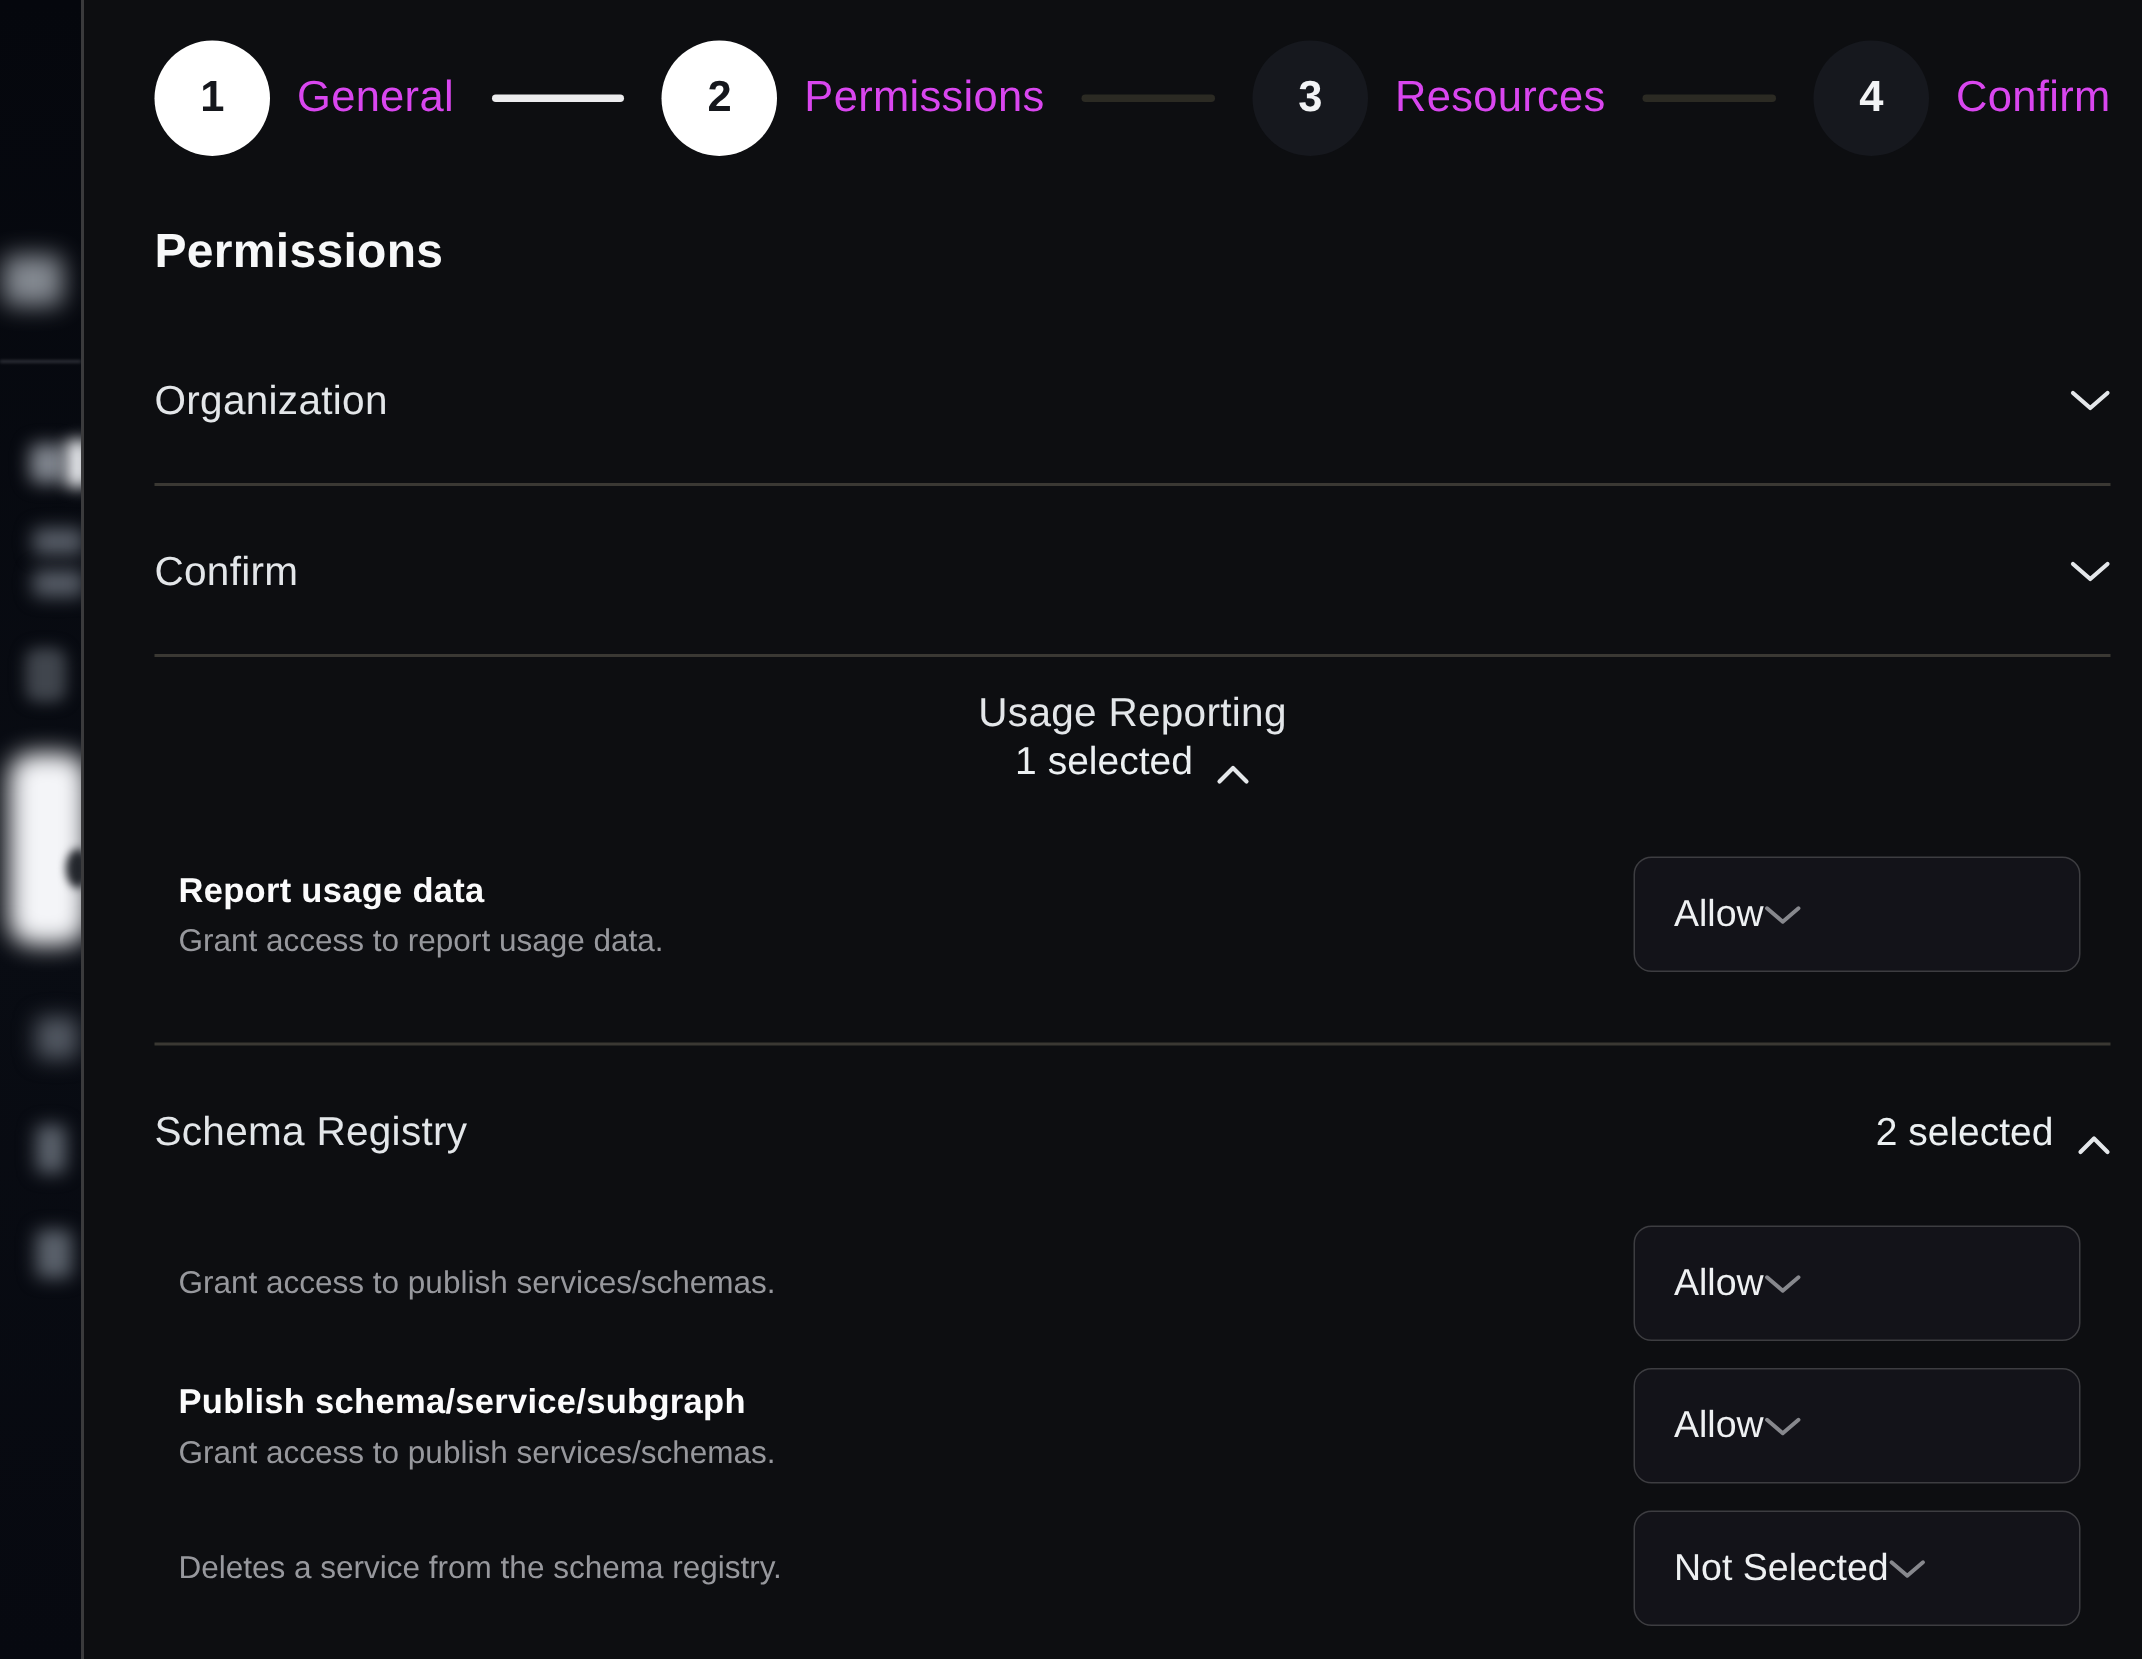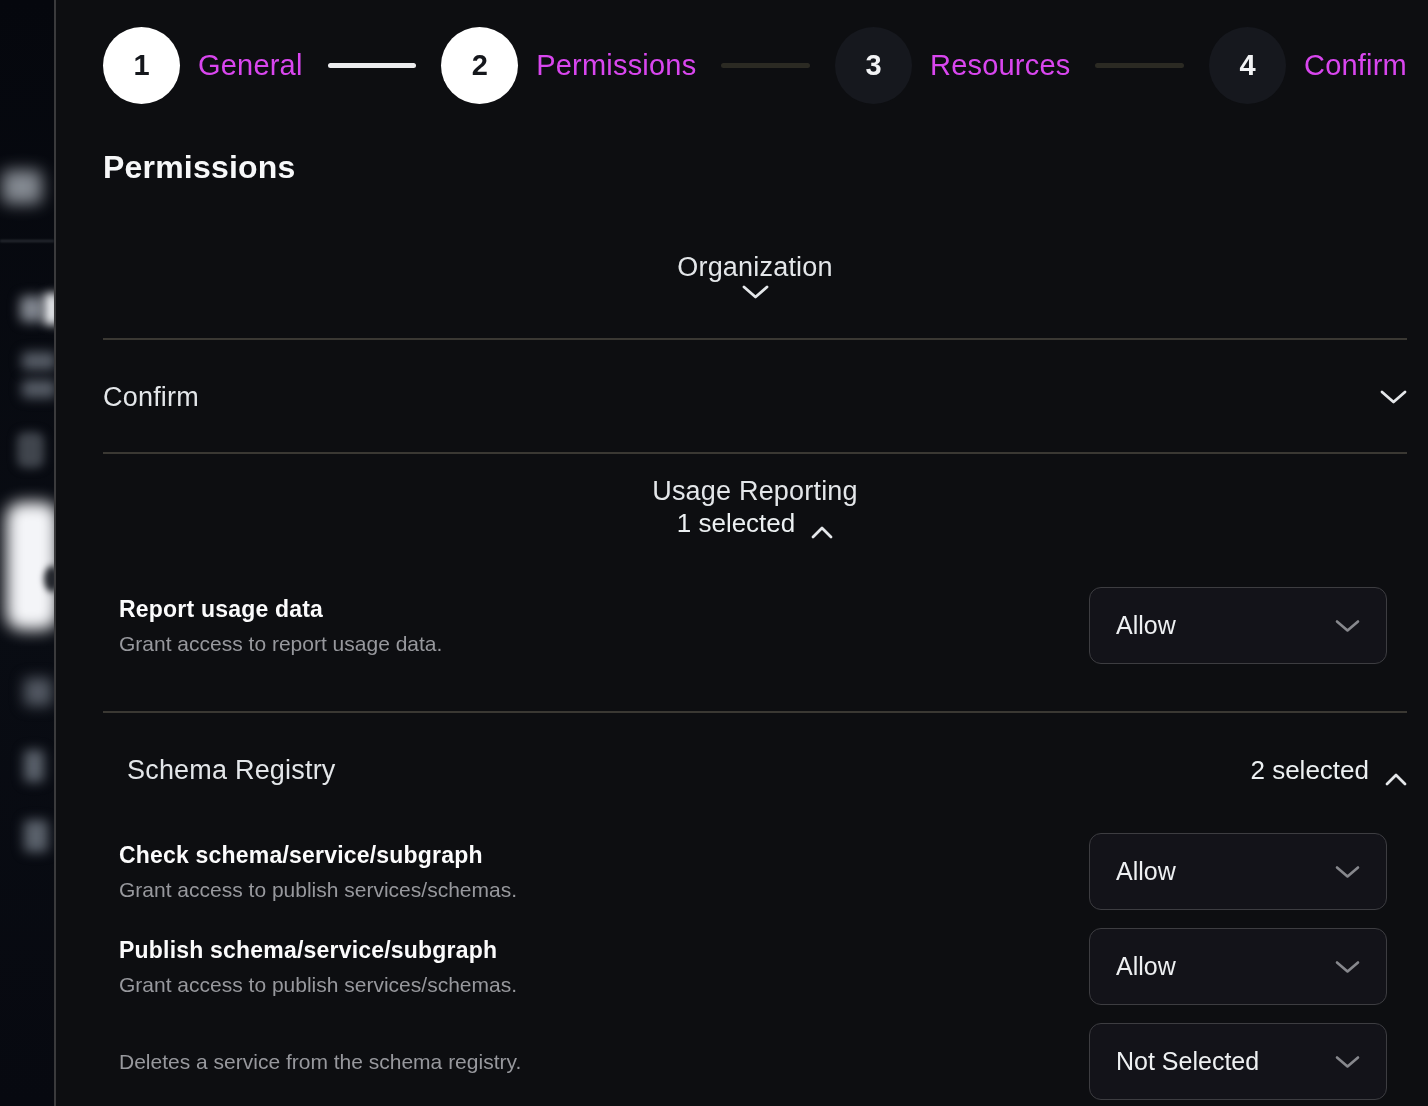--- a/index.html
+++ b/index.html
@@ -64,24 +64,24 @@
   
   .section-header {
     display:flex; align-items:center; justify-content:space-between;
     cursor:pointer;
   }
   .section-title { font-size:27px; line-height:34px; font-weight:400; color:#e3e6e9; letter-spacing:.2px; }
   .header-right { display:flex; align-items:flex-end; gap:16px; }
   .selected-count { font-size:26px; font-weight:500; color:#ecf0f2; }
   .chev { fill:none; stroke:#e4e7ea; stroke-width:2.8; stroke-linecap:round; stroke-linejoin:round; }
 
-  .sec-org  .section-header { padding:64px 0 38px 0;flex-direction:column; }
+  .sec-org  .section-header { padding:64px 0 38px 0; }
   .sec-proj .section-header { padding:40px 0 38px 0; }
   .sec-usage .section-header { padding:20px 0 0 0;flex-direction:column; }
-  .sec-schema .section-header { padding:40px 0 0 0;margin-left:24px; }
+  .sec-schema .section-header { padding:40px 0 0 0; }
   .sec-usage .rows { margin-top:48px; padding-bottom:47px; }
   .sec-schema .rows { margin-top:46px; padding-bottom:8px; }
 
   .h-divider { height:2px; background:#3a3833; }
 
   
   .rows { display:flex; flex-direction:column; gap:18px; }
   .perm-row {
     display:flex; align-items:center; justify-content:space-between;
     margin:0 20px 0 16px;
@@ -89,21 +89,21 @@
   }
   .perm-text { display:flex; flex-direction:column; gap:8px; }
   .perm-title { font-size:23px; line-height:28px; font-weight:700; color:#fbfbfc; letter-spacing:.2px; }
   .perm-desc  { font-size:21px; line-height:26px; font-weight:400; color:#97989d; }
 
   .select {
     width:298px; height:77px; flex:none;
     background:#131319;
     border:1px solid #3d3d41;
     border-radius:12px;
-    display:flex; align-items:center; justify-content:space-between;
+    display:flex; align-items:center; 
     padding:0 26px;
     cursor:pointer;
   }
   .select-value { font-size:25px; color:#eef0f2; }
   .select .chev { stroke:#87888d; stroke-width:2.6; }
 </style>
 </head>
 <body>
 
 <aside class="sidebar">
@@ -201,21 +201,20 @@
       <span class="header-right">
         <span class="selected-count">2 selected</span>
         <svg class="chev" width="22" height="13" viewBox="0 0 22 13">
             <polyline points="2,11 11,2 20,11"></polyline>
           </svg>
       </span>
     </div>
     <div class="rows">
       <div class="perm-row">
         <div class="perm-text">
-          <span class="perm-title">Check schema/service/subgraph</span>
           <span class="perm-desc">Grant access to publish services/schemas.</span>
         </div>
         <div class="select">
           <span class="select-value">Allow</span>
           <svg class="chev" width="25" height="14" viewBox="0 0 25 14">
               <polyline points="2,2.5 12.5,11.5 23,2.5"></polyline>
             </svg>
         </div>
       </div>
       <div class="perm-row">

